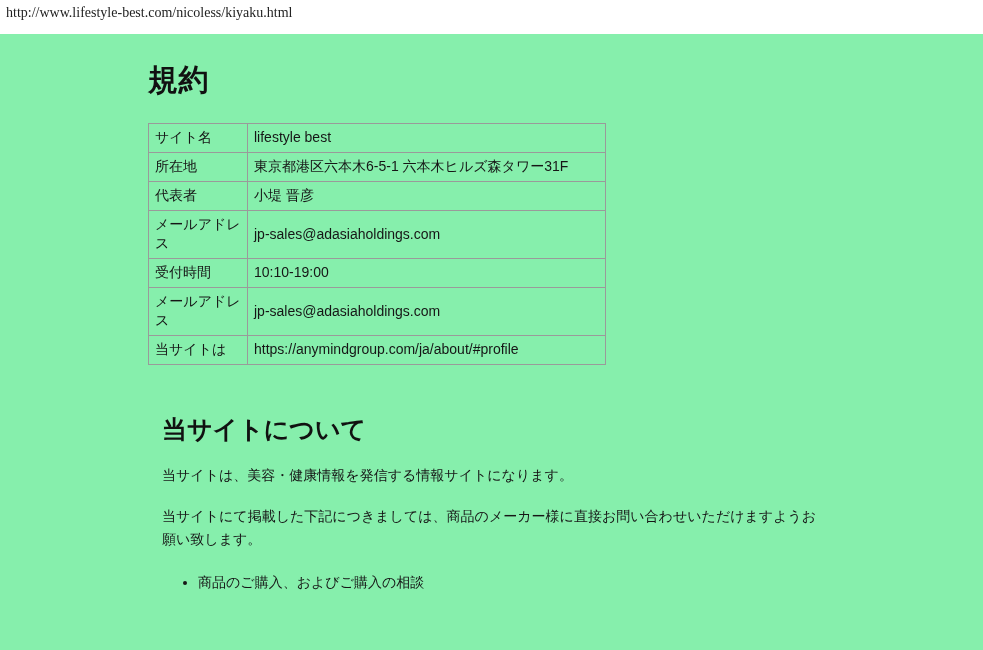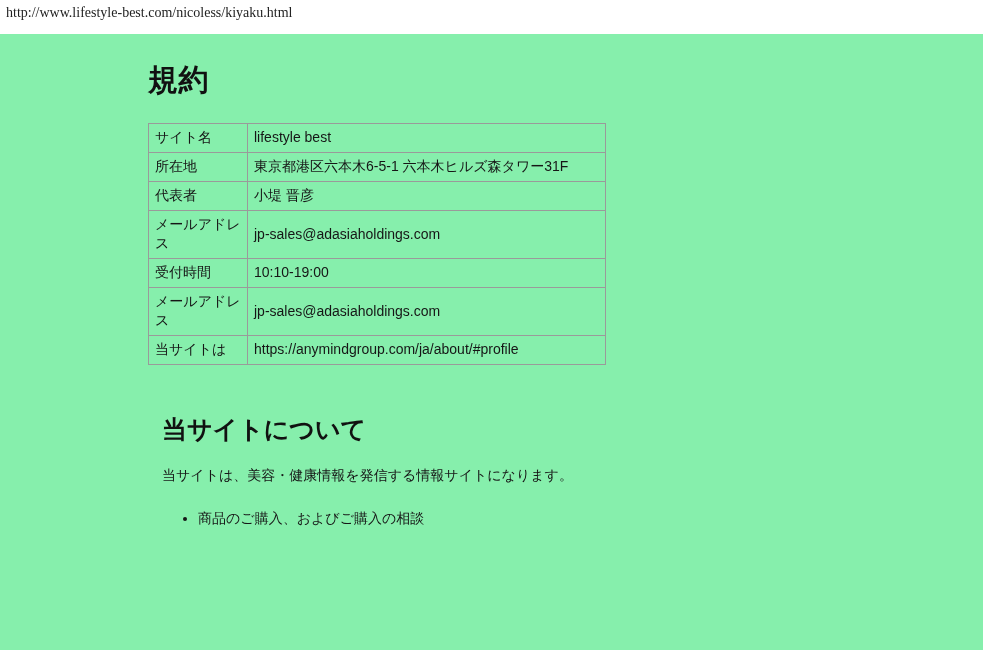--- a/index.html
+++ b/index.html
@@ -133,20 +133,21 @@
         <tr>
           <td class="label">当サイトは</td>
           <td class="value">https://anymindgroup.com/ja/about/#profile</td>
         </tr>
       </tbody>
     </table>
 
     <h2 class="section-title">当サイトについて</h2>
 
     <p class="para">当サイトは、美容・健康情報を発信する情報サイトになります。</p>
+    <p class="para">当サイトにて掲載した下記につきましては、商品のメーカー様に直接お問い合わせいただけますようお願い致します。</p>
 
     <ul class="bullets">
       <li>商品のご購入、およびご購入の相談</li>
 
     </ul>
 
   </div>
 </div>
 
 </body></html>

